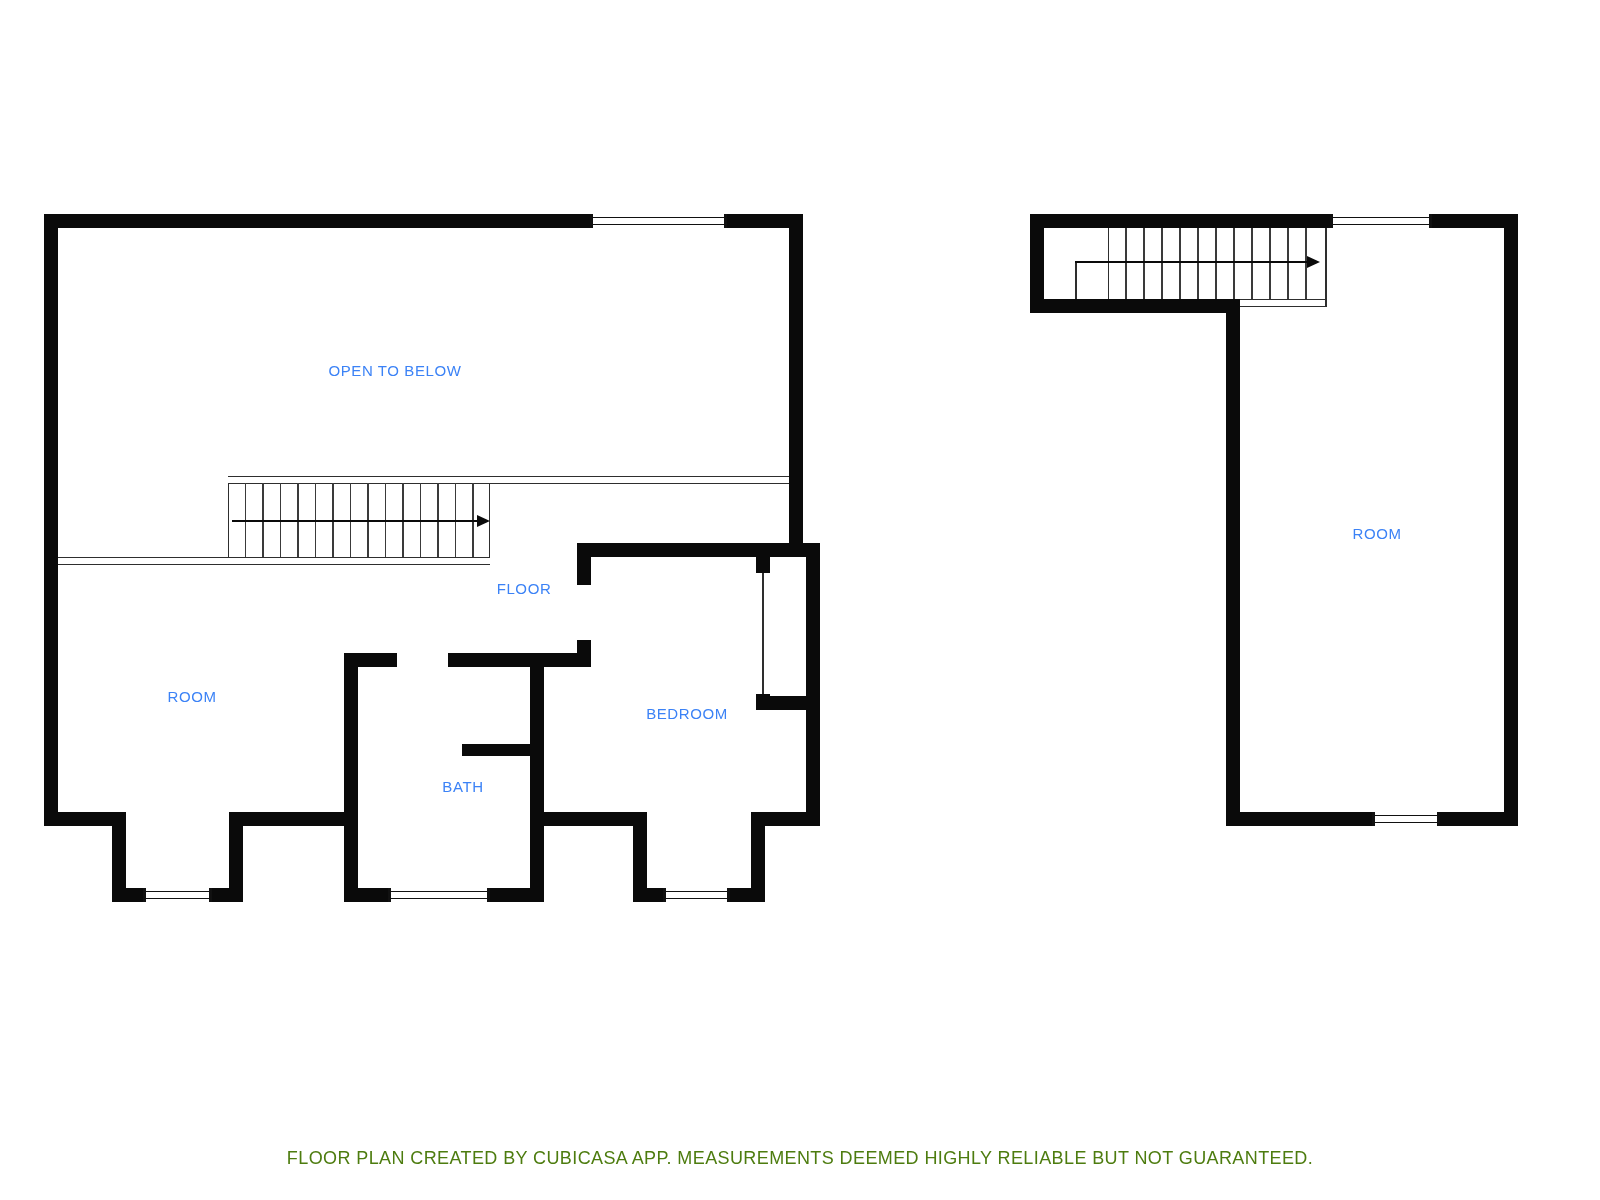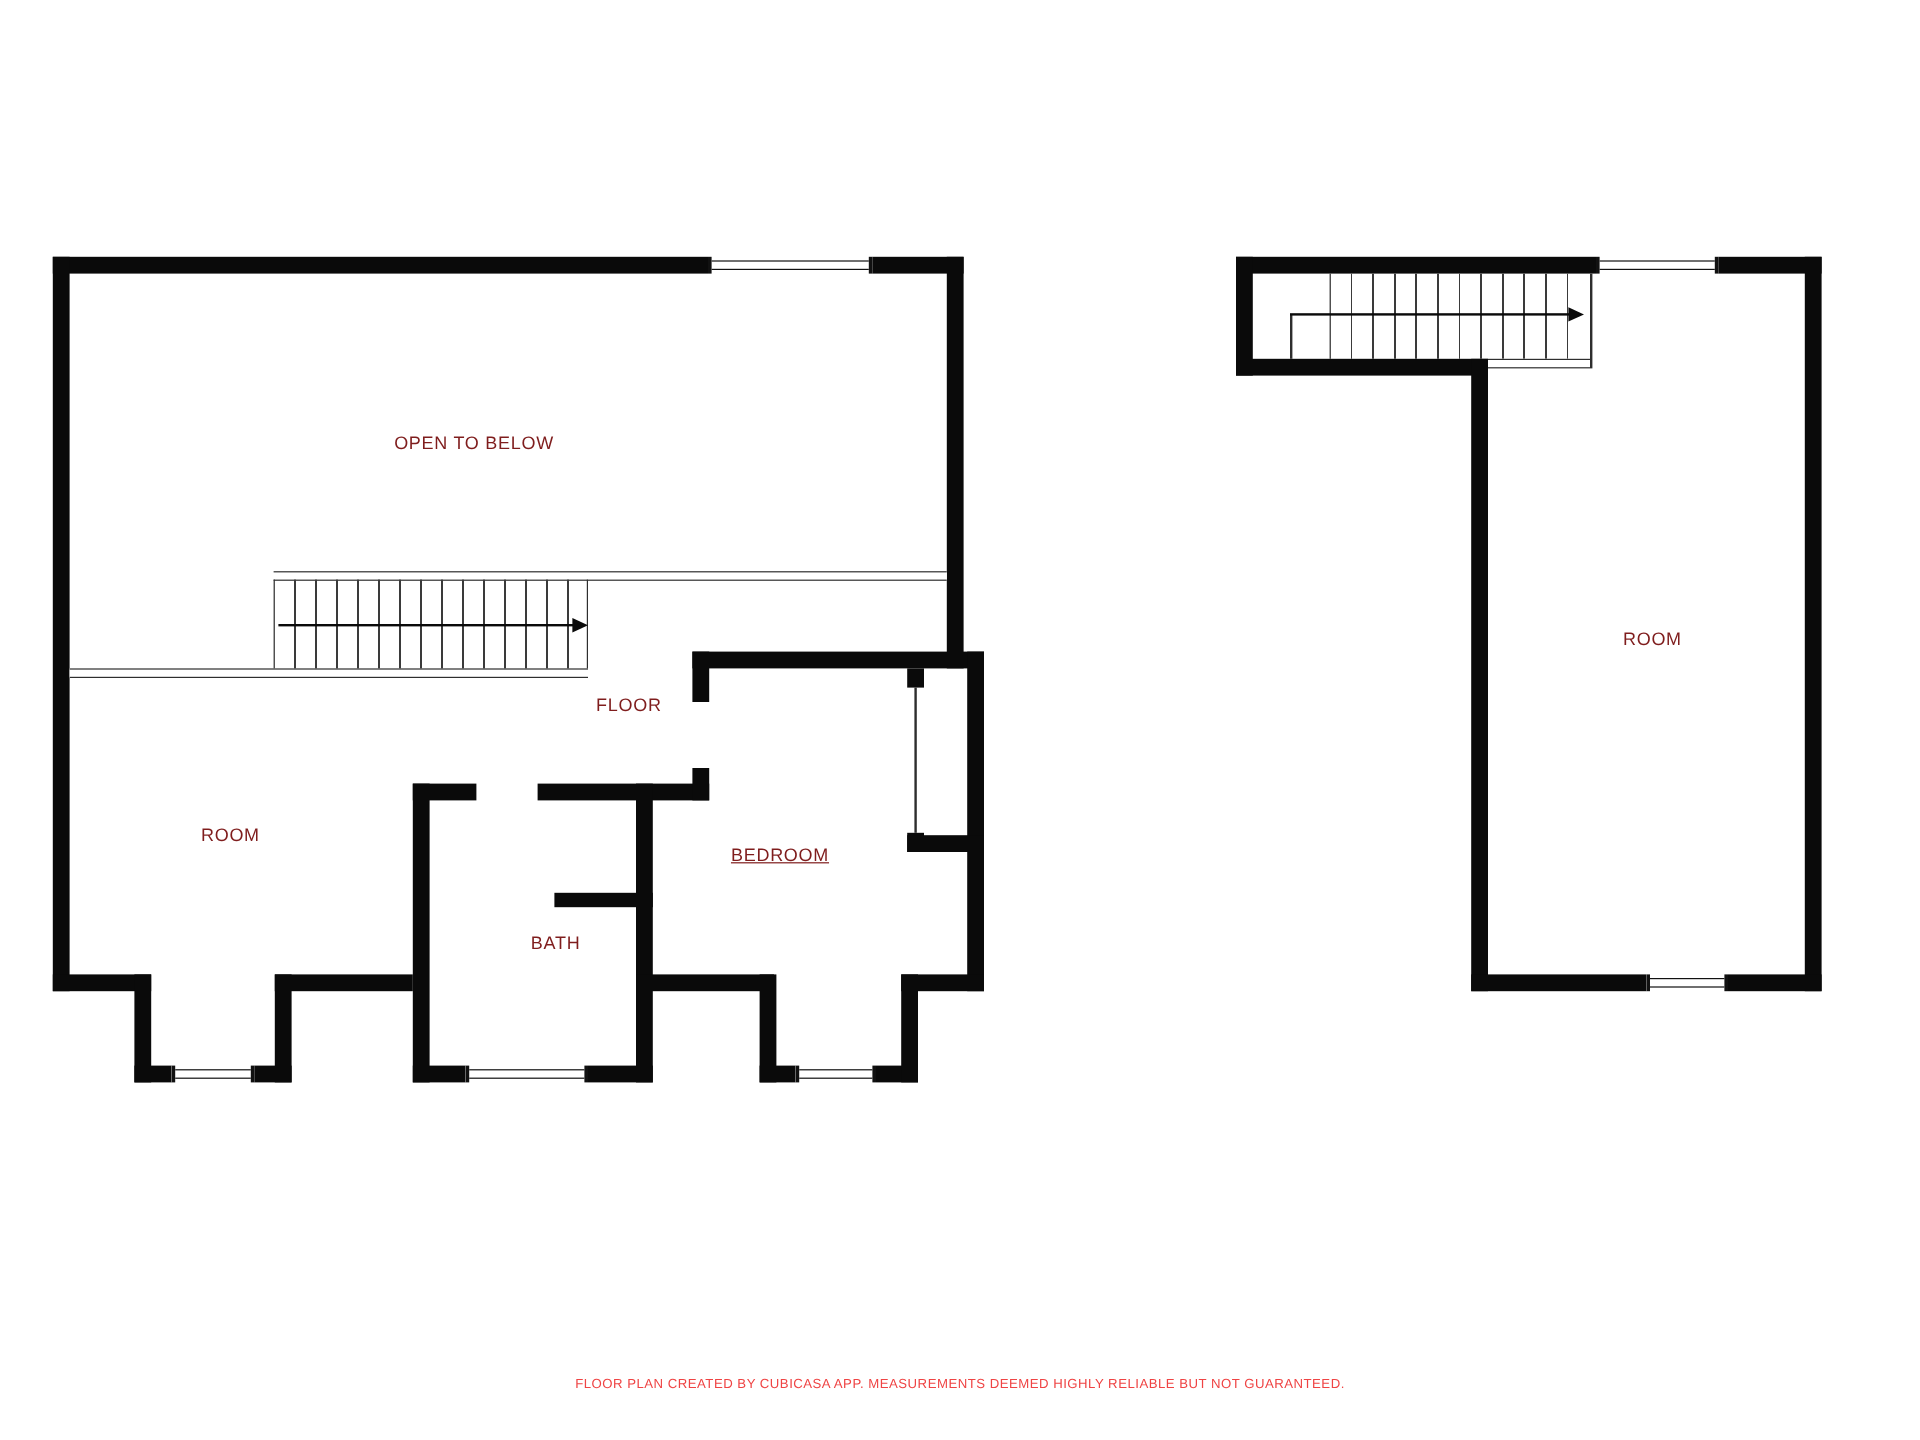--- a/index.html
+++ b/index.html
@@ -19,25 +19,25 @@
     border-left:1.5px solid #2e2e2e;
     background-image:repeating-linear-gradient(to right,transparent 0px,transparent 16.5px,#3a3a3a 16.5px,#3a3a3a 18px);
   }
   .vline{position:absolute;width:1.5px;background:#2e2e2e;}
   .shaft{position:absolute;height:2px;background:#0a0a0a;}
   .ahead{position:absolute;width:0;height:0;border-top:6px solid transparent;border-bottom:6px solid transparent;border-left:13px solid #0a0a0a;}
   .win{position:absolute;height:14px;background:#ffffff;border-left:3px solid #111;border-right:3px solid #111;box-sizing:border-box;}
   .win:before{content:"";position:absolute;left:0;right:0;top:3px;height:6px;border-top:1.4px solid #111;border-bottom:1.4px solid #111;}
   .lbl{
     position:absolute;transform:translate(-50%,-50%);
-    color:#7f1d1d;font-size:15px;letter-spacing:0.6px;white-space:nowrap;
+    color:#3b82f6;font-size:15px;letter-spacing:0.6px;white-space:nowrap;
   }
   .footer{
     position:absolute;left:0;right:0;text-align:center;
-    color:#ef4444;font-size:11px;letter-spacing:0.4px;
+    color:#4d7c0f;font-size:18px;letter-spacing:0.4px;
   }
 </style>
 </head>
 <body>
 
 <div class="canvas">
 
   <div class="w" style="left:44px;top:214px;width:546px;height:14px;"></div>
   <div class="win" style="left:590px;top:214px;width:137px;"></div>
   <div class="w" style="left:727px;top:214px;width:76px;height:14px;"></div>
@@ -82,21 +82,21 @@
   <div class="rail" style="left:228px;top:476px;width:561px;height:8px;"></div>
   <div class="treads" style="left:228px;top:483px;width:262px;height:75px;"></div>
   <div class="rail" style="left:58px;top:557px;width:432px;height:8px;"></div>
   <div class="shaft" style="left:232px;top:520px;width:246px;"></div>
   <div class="ahead" style="left:477px;top:515px;"></div>
 
   <div class="lbl" style="left:395px;top:370px;">OPEN TO BELOW</div>
   <div class="lbl" style="left:524px;top:588px;">FLOOR</div>
   <div class="lbl" style="left:192px;top:696px;">ROOM</div>
   <div class="lbl" style="left:435px;top:786px;margin-left:28px;">BATH</div>
-  <div class="lbl" style="left:650px;top:713px;text-decoration:underline;">BEDROOM</div>
+  <div class="lbl" style="left:687px;top:713px;">BEDROOM</div>
 
   <div class="w" style="left:1030px;top:214px;width:300px;height:14px;"></div>
   <div class="win" style="left:1330px;top:214px;width:102px;"></div>
   <div class="w" style="left:1432px;top:214px;width:86px;height:14px;"></div>
   <div class="w" style="left:1030px;top:214px;width:14px;height:99px;"></div>
   <div class="w" style="left:1030px;top:299px;width:210px;height:14px;"></div>
   <div class="w" style="left:1226px;top:299px;width:14px;height:527px;"></div>
   <div class="w" style="left:1504px;top:214px;width:14px;height:612px;"></div>
   <div class="w" style="left:1226px;top:812px;width:146px;height:14px;"></div>
   <div class="win" style="left:1372px;top:812px;width:68px;"></div>

